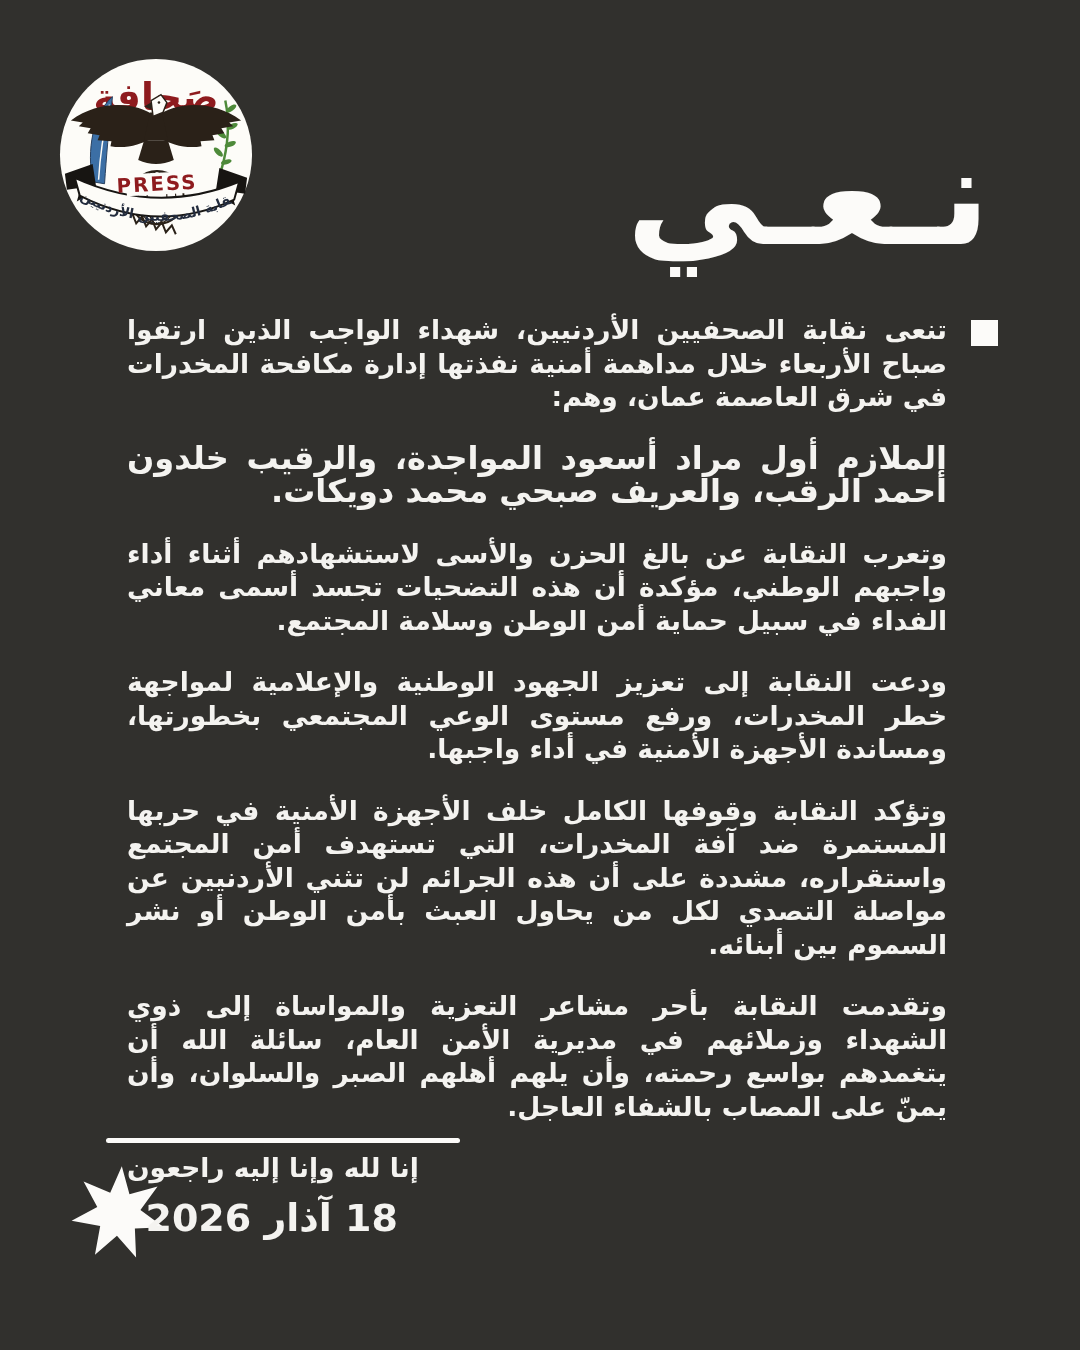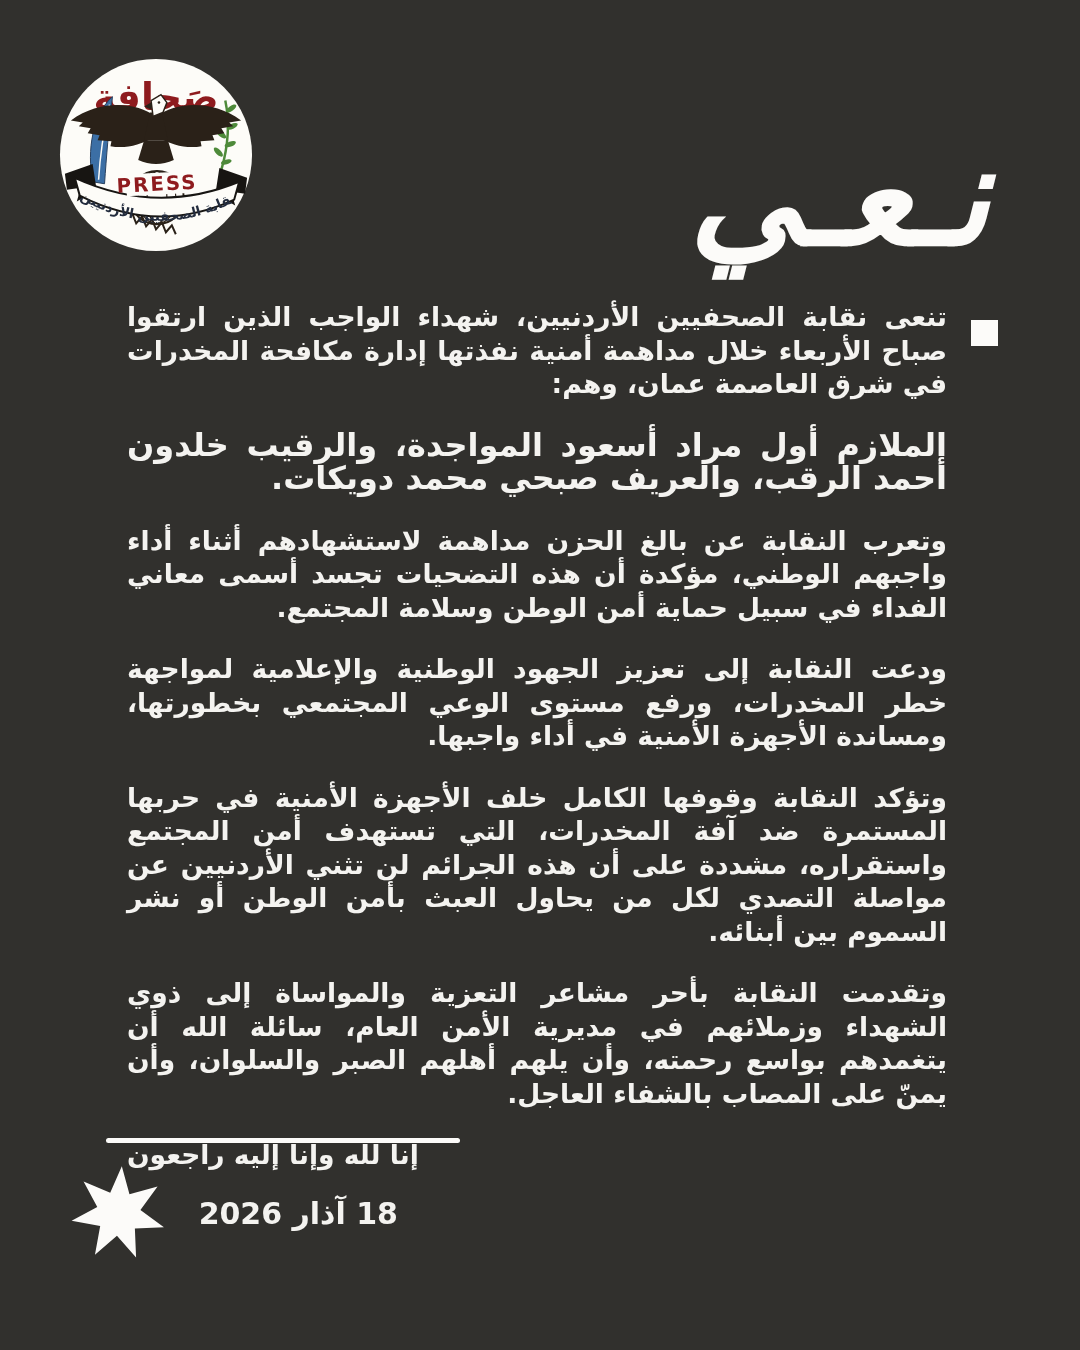--- a/index.html
+++ b/index.html
@@ -5,44 +5,44 @@
   html,body{margin:0;padding:0;background:#31302d;}
   .canvas{
     position:relative;width:1080px;height:1332px;overflow:hidden;
     background:#31302d;
     font-family:"DejaVu Sans", sans-serif;
   }
   .logo{position:absolute;left:57px;top:53px;width:198px;height:213px;}
   .title{
     position:absolute;top:118px;right:90px;margin:0;
     font-size:138px;line-height:1.15;font-weight:bold;color:#fcfbf9;
-    direction:rtl;white-space:nowrap;font-style:italic;
+    direction:rtl;white-space:nowrap;
   }
   .bullet{
     position:absolute;left:971px;top:320px;width:27px;height:26px;
     background:#fcfbf9;
   }
   .textcol{
-    position:absolute;left:127px;top:300px;width:820px;
+    position:absolute;left:127px;top:313px;width:820px;
     direction:rtl;text-align:justify;
     color:#f4f3f0;font-weight:bold;
     font-size:26.5px;line-height:33.5px;
   }
   .para{margin:0 0 28px 0;}
   .para.names{font-size:32px;}
   .para.closing{text-align:left;margin-bottom:0;}
   .divider{
     position:absolute;left:106px;top:1138px;width:354px;height:5px;
     background:#fcfbf9;border-radius:3px;
   }
   .star{position:absolute;left:70px;top:1165px;width:97px;height:97px;}
   .date{
     position:absolute;left:238px;top:1196px;width:160px;
     direction:rtl;text-align:center;white-space:nowrap;
-    color:#f4f3f0;font-weight:bold;font-size:30px;
+    color:#f4f3f0;font-weight:bold;font-size:38px;
   }
   .logo text{font-family:"DejaVu Sans", sans-serif;}
 </style>
 </head>
 <body>
 
 <div class="canvas">
 
   <svg class="logo" viewBox="0 0 200 215" xmlns="http://www.w3.org/2000/svg">
     <circle cx="100" cy="103" r="97" fill="#fdfcf8"></circle>
@@ -98,21 +98,21 @@
     </g>
   </svg>
 
   <h1 class="title">نـعـي</h1>
 
   <div class="bullet"></div>
 
   <main class="textcol">
     <p class="para">تنعى نقابة الصحفيين الأردنيين، شهداء الواجب الذين ارتقوا صباح الأربعاء خلال مداهمة أمنية نفذتها إدارة مكافحة المخدرات في شرق العاصمة عمان، وهم:</p>
     <p class="para names">الملازم أول مراد أسعود المواجدة، والرقيب خلدون أحمد الرقب، والعريف صبحي محمد دويكات.</p>
-    <p class="para">وتعرب النقابة عن بالغ الحزن مداهمة لاستشهادهم أثناء أداء واجبهم الوطني، مؤكدة أن هذه التضحيات تجسد أسمى معاني الفداء في سبيل حماية أمن الوطن وسلامة المجتمع.</p>
+    <p class="para">وتعرب النقابة عن بالغ الحزن والأسى لاستشهادهم أثناء أداء واجبهم الوطني، مؤكدة أن هذه التضحيات تجسد أسمى معاني الفداء في سبيل حماية أمن الوطن وسلامة المجتمع.</p>
     <p class="para">ودعت النقابة إلى تعزيز الجهود الوطنية والإعلامية لمواجهة خطر المخدرات، ورفع مستوى الوعي المجتمعي بخطورتها، ومساندة الأجهزة الأمنية في أداء واجبها.</p>
     <p class="para">وتؤكد النقابة وقوفها الكامل خلف الأجهزة الأمنية في حربها المستمرة ضد آفة المخدرات، التي تستهدف أمن المجتمع واستقراره، مشددة على أن هذه الجرائم لن تثني الأردنيين عن مواصلة التصدي لكل من يحاول العبث بأمن الوطن أو نشر السموم بين أبنائه.</p>
     <p class="para">وتقدمت النقابة بأحر مشاعر التعزية والمواساة إلى ذوي الشهداء وزملائهم في مديرية الأمن العام، سائلة الله أن يتغمدهم بواسع رحمته، وأن يلهم أهلهم الصبر والسلوان، وأن يمنّ على المصاب بالشفاء العاجل.</p>
     <p class="para closing">إنا لله وإنا إليه راجعون</p>
   </main>
 
   <div class="divider"></div>
 
   <svg class="star" viewBox="0 0 96 96" xmlns="http://www.w3.org/2000/svg">
     <path transform="rotate(4 48 48)" fill="#fcfbf9" d="M48,1 57.5,28.2 84.7,18.7 69.4,43.1 93.8,58.5 65.2,61.7 68.4,90.3 48,70 27.6,90.3 30.8,61.7 2.2,58.5 26.6,43.1 11.3,18.7 38.4,28.2 Z"></path>

